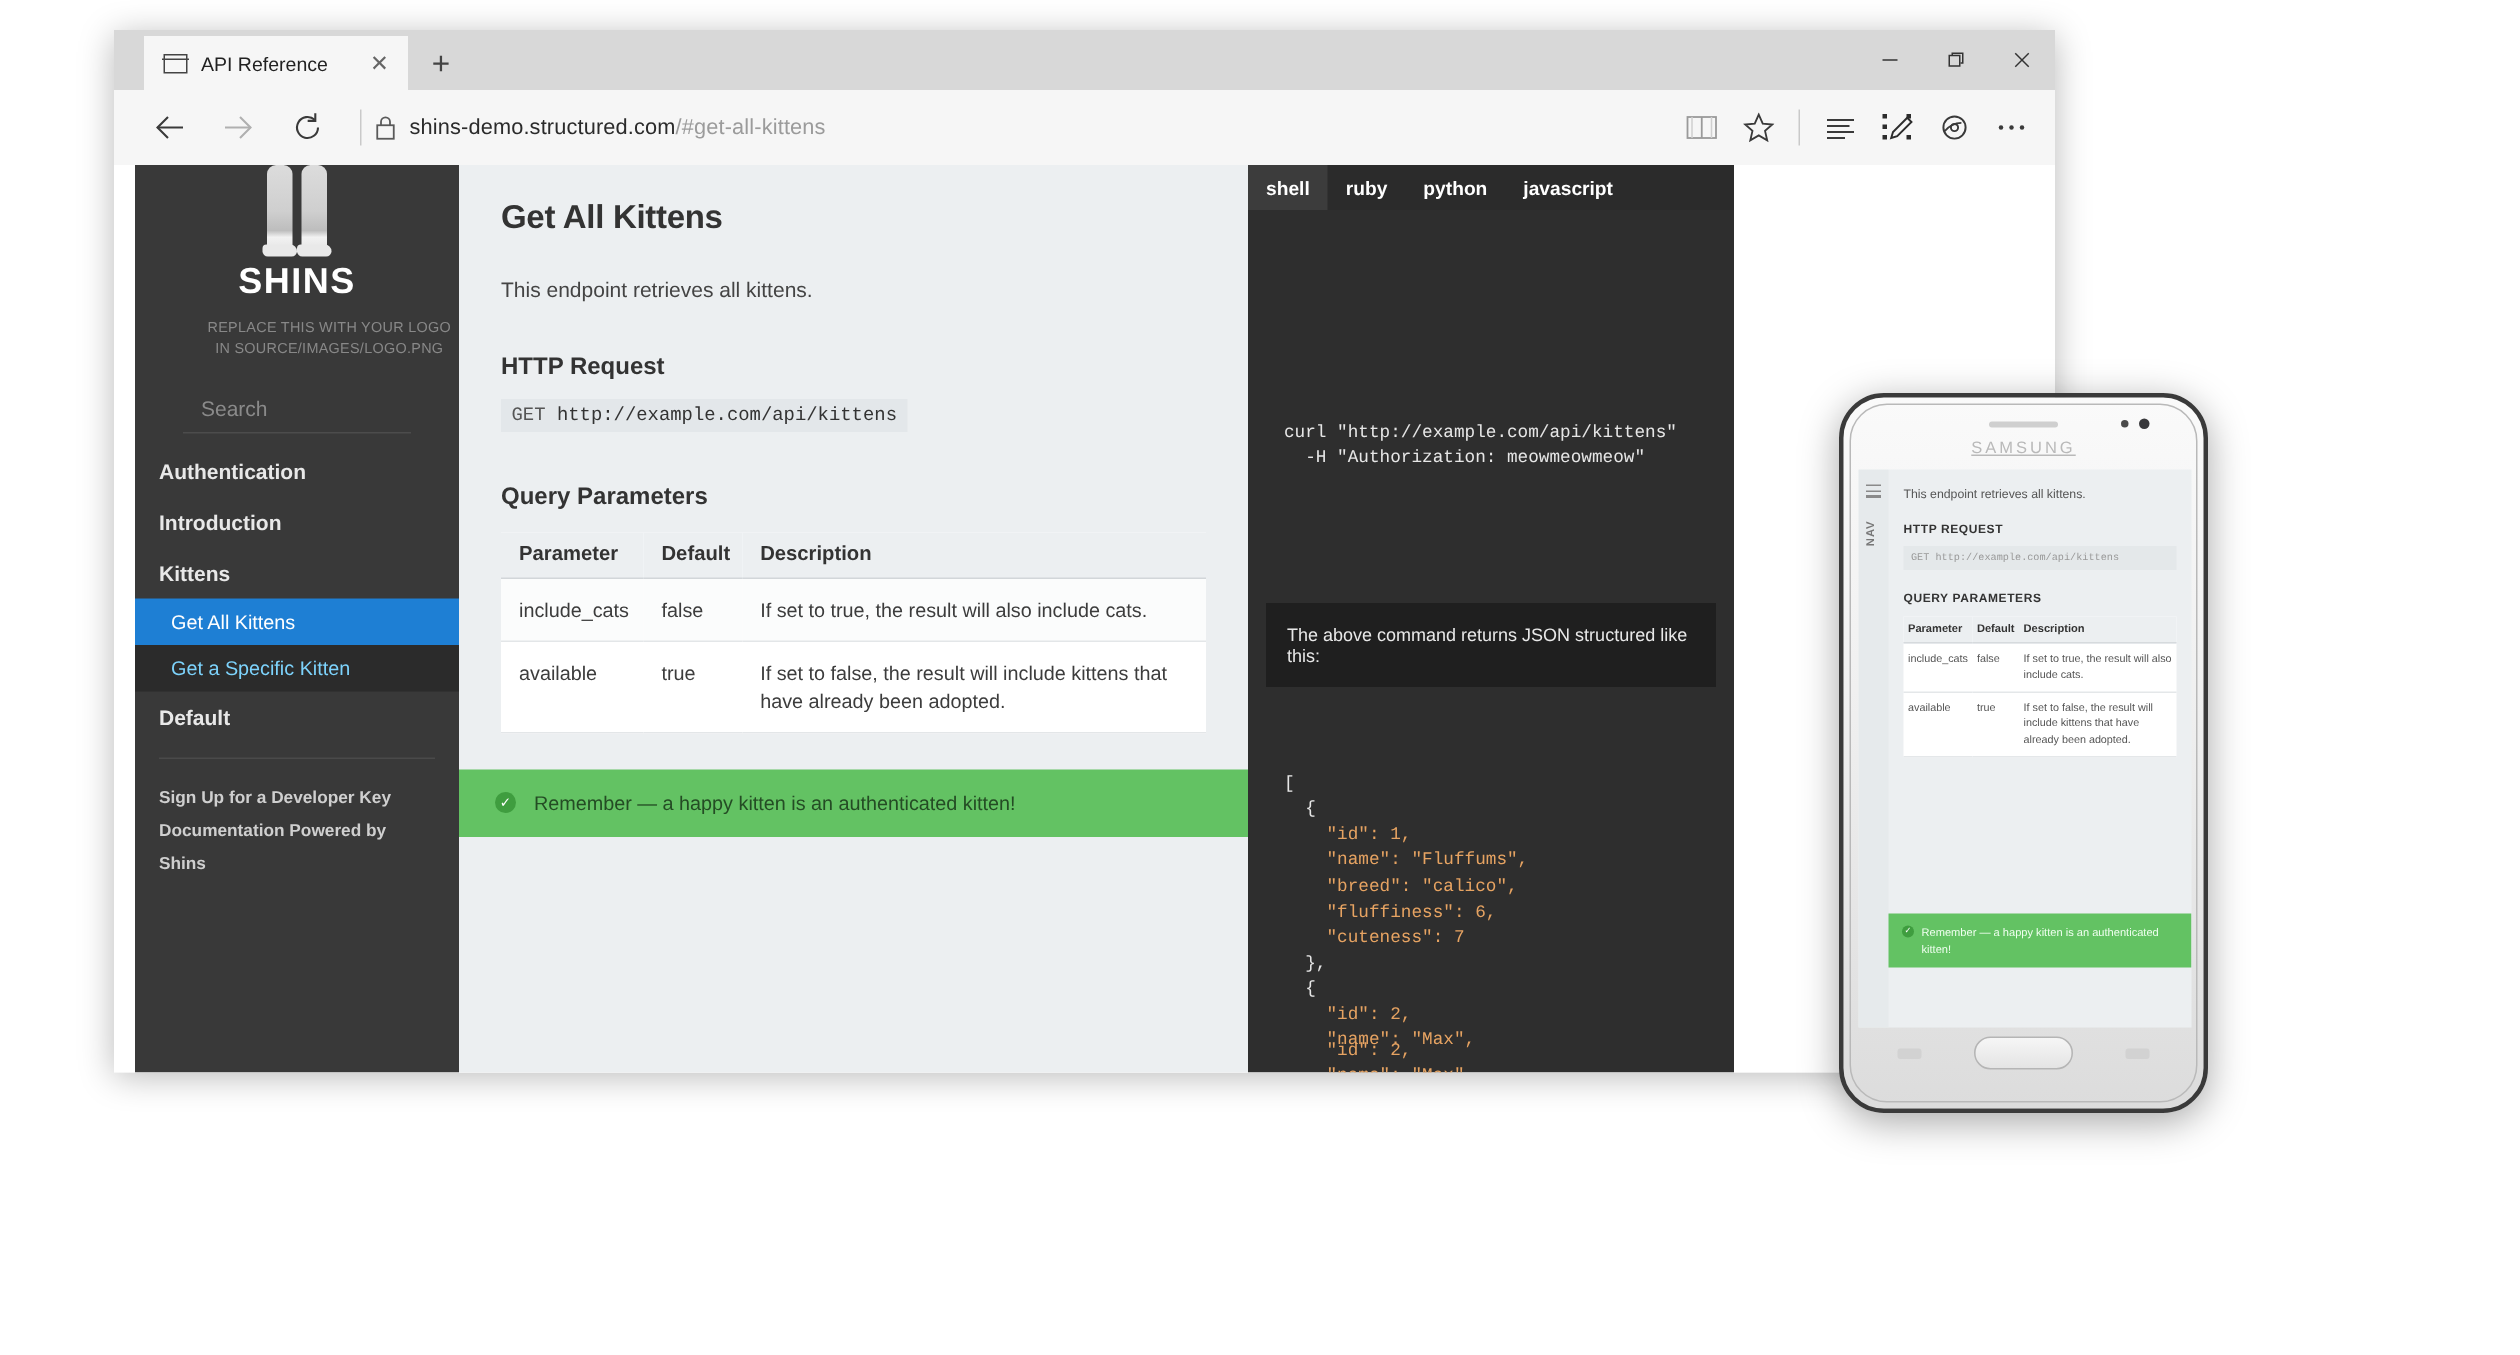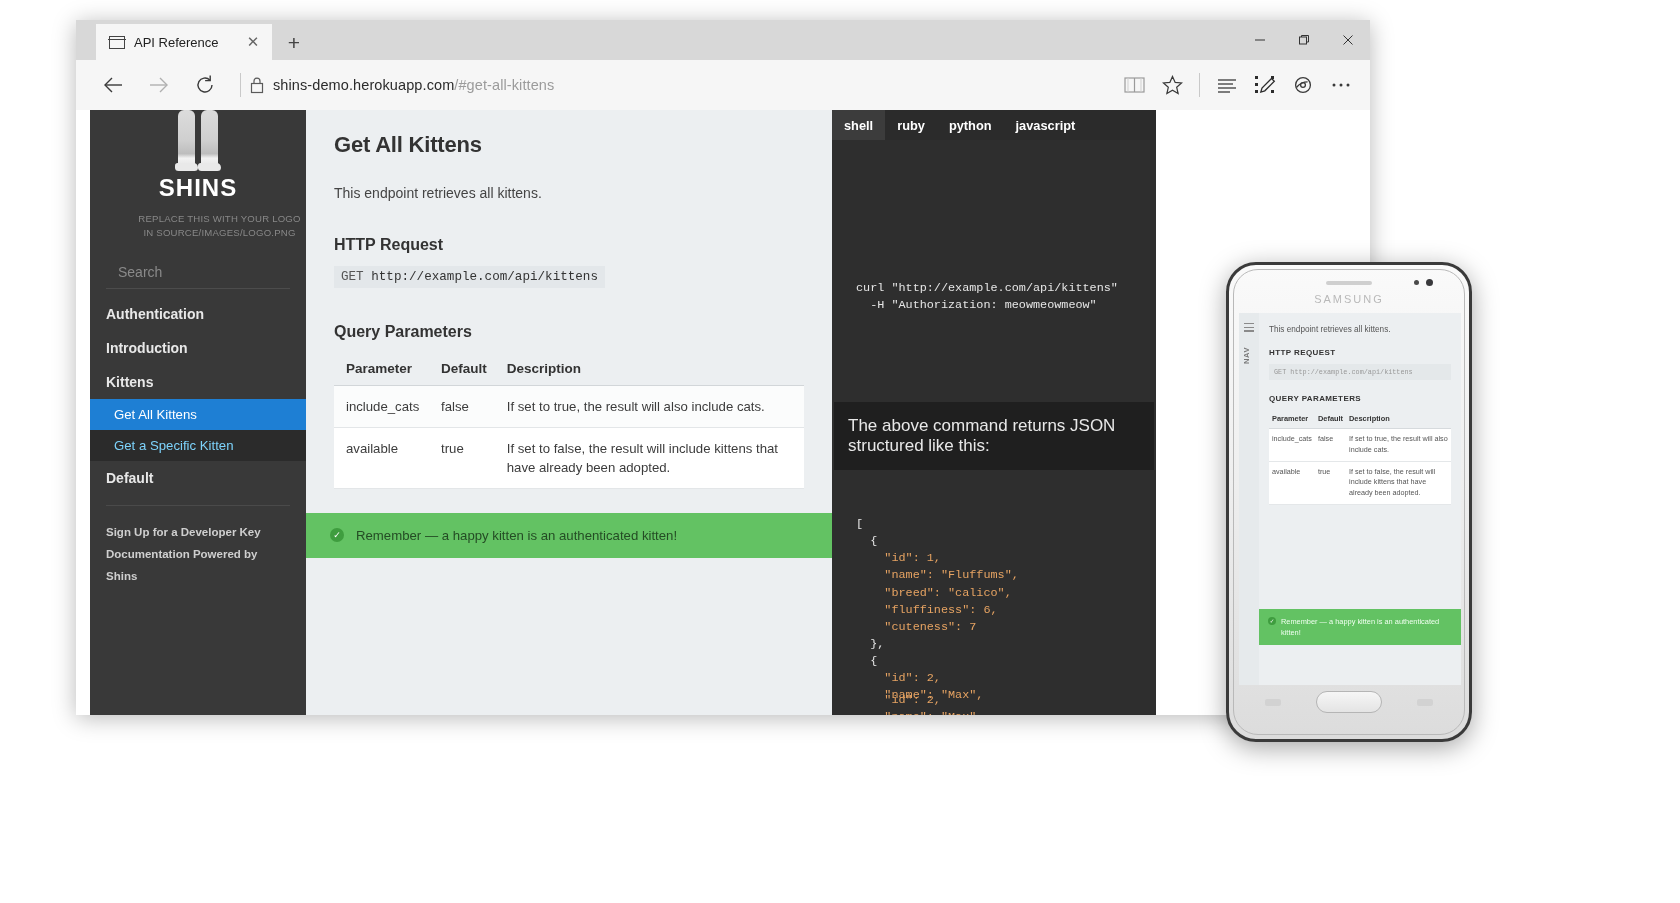--- a/index.html
+++ b/index.html
@@ -70,21 +70,21 @@
   .logo-wrap { padding: 0 0 4px; text-align: center; }
   .legs { width: 56px; height: 62px; margin: 0 auto; position: relative; }
   .leg { position: absolute; top: 0; width: 17px; height: 56px; background:
       linear-gradient(180deg,#dcdcdc 0%, #cfcfcf 55%, #bdbdbd 78%, #f2f2f2 86%, #e6e6e6 100%);
       border-radius: 6px 6px 3px 3px; }
   .leg.l { left: 8px; }
   .leg.r { left: 31px; }
   .leg:after { content:''; position:absolute; bottom:-5px; left:-3px; width: 23px; height: 8px; background:#e9e9e9; border-radius: 3px 5px 4px 4px; }
   .brand { font-size: 24px; font-weight: bold; color:#fff; letter-spacing: 1px; margin-top: 2px; }
   .logo-note { font-size: 9.6px; color:#888; line-height: 1.45; margin-top: 10px; letter-spacing: 0.2px; padding-left: 43px; }
-  .search-box { margin: 14px 0 0; padding: 0 16px; }
+  .search-box { margin: 14px 0 0; padding: 0 32px; }
   .search-input {
     width: 100%; background: transparent; border: none;
     border-bottom: 1px solid #4c4c4c; color: #8e8e8e;
     font-size: 14px; padding: 6px 2px 8px 12px; outline: none;
     font-family: "Liberation Sans", sans-serif;
   }
   .search-input::placeholder { color: #8a8a8a; }
   .navlist { margin-top: 8px; }
   .nav-top {
     display:block; padding: 9px 16px; font-size: 14px; font-weight: bold; color:#e8e8e8;
@@ -146,38 +146,38 @@
     color: #fff; font-weight: bold;
   }
   .lang-tab.active { background: #3c3c3c; }
   .code-body { padding: 0; position: relative; height: 575px; }
   pre.code {
     font-family: "Liberation Mono", monospace; font-size: 11.8px; line-height: 1.45;
     color: #e6e6e6; white-space: pre; padding: 0 0 0 24px;
   }
   .c-key { color: #e6a362; }
   .annot {
-    background: #1f1f1f; color:#e8e8e8; font-size: 17px;
-    padding: 14px 0 14px 14px; margin: 2px;
+    background: #1f1f1f; color:#e8e8e8; font-size: 12px;
+    padding: 14px 0 14px 14px; margin: 12px;
   }
 
   
   .phone {
     position: absolute; left: 1226px; top: 262px; width: 246px; height: 480px;
     background: linear-gradient(180deg,#fafafa 0%,#efefef 45%,#dcdcdc 100%);
     border-radius: 30px;
     border: 3px solid #3a3a3a;
     box-shadow: 0 6px 26px rgba(0,0,0,0.35);
   }
   .ph-rim { position:absolute; inset: 4px; border-radius: 25px; border: 1px solid #b9b9b9; }
   .ph-top { position:absolute; left:0; right:0; top: 10px; height: 38px; }
   .ph-speaker { position:absolute; left: 50%; transform: translateX(-50%); top: 6px; width: 46px; height: 4px; background:#cfcfcf; border-radius: 2px; }
   .ph-cam { position:absolute; right: 36px; top: 4px; width: 7px; height: 7px; border-radius:50%; background:#39393c; }
   .ph-sensor { position:absolute; right: 50px; top: 5px; width: 5px; height: 5px; border-radius:50%; background:#4a4a4a; }
-  .ph-brand { position:absolute; left:0; right:0; top: 18px; text-align:center; font-size: 11px; color:#b9b9b9; letter-spacing: 2px; }
+  .ph-brand { position:absolute; left:0; right:0; top: 18px; text-align:center; font-size: 11px; color:#b9b9b9; letter-spacing: 2px; text-decoration: underline; }
   .ph-screen {
     position: absolute; left: 10px; top: 48px; width: 222px; height: 372px;
     background: #eceff1; overflow: hidden;
   }
   .ph-navrail {
     position:absolute; left:0; top:0; width: 20px; height: 100%; background:#e6eaec;
   }
   .ph-nav-label {
     position:absolute; left: 3px; top: 34px; font-size: 7.5px; font-weight:bold;
     color:#777; writing-mode: vertical-rl; transform: rotate(180deg); letter-spacing: 0.6px;
@@ -266,21 +266,21 @@
       </div>
 
       <div class="addr-wrap">
         <span class="addr-sep"></span>
         <span class="lock">
           <svg width="14" height="18" viewBox="0 0 14 18">
               <rect x="1.5" y="7.5" width="11" height="9" fill="none" stroke="#5a5a5a" stroke-width="1.2"></rect>
               <path d="M4 7.5V5.2a3 3 0 0 1 6 0v2.3" fill="none" stroke="#5a5a5a" stroke-width="1.2"></path>
             </svg>
         </span>
-        <span class="url"><span>shins-demo.herokuapp.com</span><span class="frag">/#get-all-kittens</span></span>
+        <span class="url"><span>shins-demo.structured.com</span><span class="frag">/#get-all-kittens</span></span>
       </div>
 
       <div class="toolicons">
         <div class="ti">
           <svg width="21" height="18" viewBox="0 0 21 18">
               <rect x="1" y="2" width="19" height="14" fill="none" stroke="#9a9a9a" stroke-width="1.2"></rect>
               <line x1="10.5" y1="2" x2="10.5" y2="16" stroke="#9a9a9a" stroke-width="1.2"></line>
               <line x1="4" y1="2" x2="4" y2="16" stroke="#cfcfcf" stroke-width="1"></line>
               <line x1="17" y1="2" x2="17" y2="16" stroke="#cfcfcf" stroke-width="1"></line>
             </svg>

